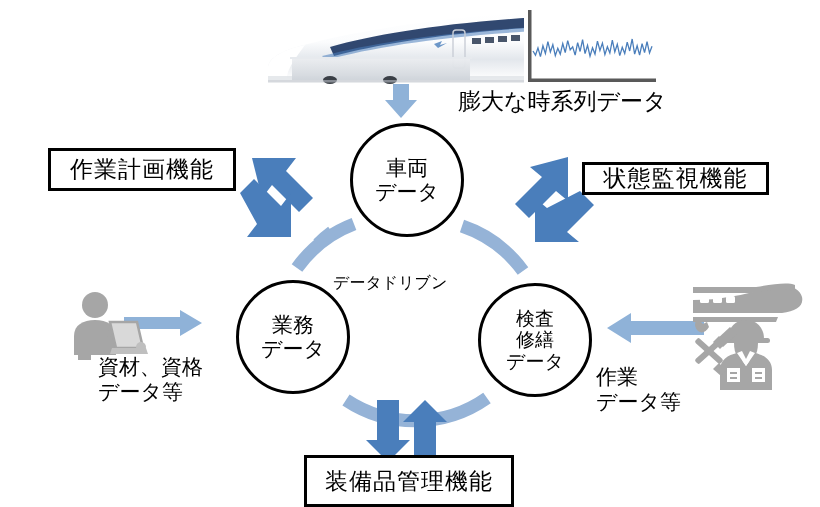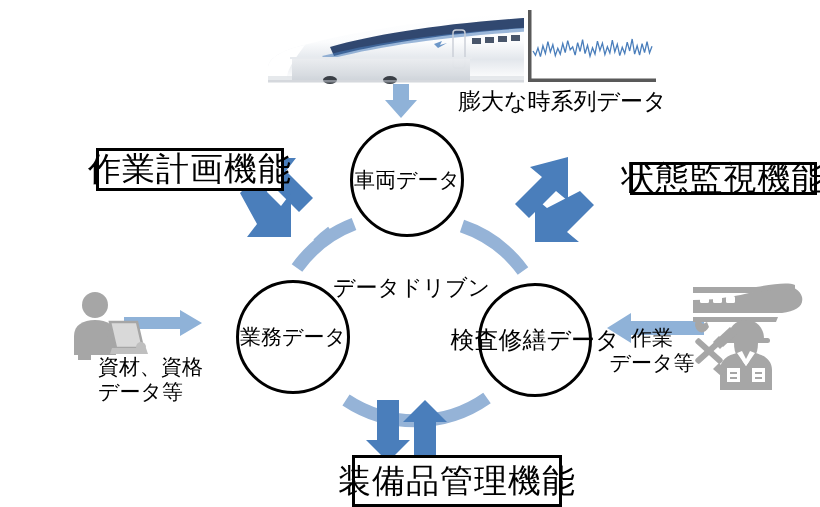--- a/index.html
+++ b/index.html
@@ -20,53 +20,52 @@
 
   
   .fn-box {
     position: absolute;
     border: 3px solid #000000;
     background: #ffffff;
     display: flex;
     align-items: center;
     justify-content: center;
     color: #000000;
-    font-size: 33px;
+    font-size: 23px;
     letter-spacing: 1px;
     white-space: nowrap;
     box-sizing: border-box;
-    margin-left: 48px;
   }
 
   
   .data-circle {
     position: absolute;
     border: 3px solid #000000;
     border-radius: 50%;
     background: #ffffff;
     display: flex;
-    flex-direction: row;
+    flex-direction: column;
     align-items: center;
     justify-content: center;
     color: #000000;
     font-size: 21px;
     line-height: 1.12;
     box-sizing: border-box;
     z-index: 6;
   }
   .data-circle span { display: block; white-space: nowrap; }
 
   
   .free-text {
     position: absolute;
     color: #000000;
     white-space: nowrap;
   }
   .center-caption {
-    font-size: 22px;
+    font-size: 16px;
     z-index: 7;
   }
   .stream-caption { font-size: 23px; margin-left: 34px; }
   .side-caption {
     font-size: 21px;
     line-height: 1.18;
     text-align: left;
   }
 
   svg { display: block; }
@@ -260,21 +259,21 @@
   <div class="data-circle" style="left:350px; top:123px; width:114px; height:114px;">
     <span>車両</span>
     <span>データ</span>
   </div>
 
   <div class="data-circle" style="left:236px; top:280px; width:114px; height:114px;">
     <span>業務</span>
     <span>データ</span>
   </div>
 
-  <div class="data-circle" style="left:478px; top:283px; width:114px; height:114px; font-size:24px;">
+  <div class="data-circle" style="left:478px; top:283px; width:114px; height:114px; font-size:19px;">
     <span>検査</span>
     <span>修繕</span>
     <span>データ</span>
   </div>
 
   <div class="free-text center-caption" style="left:333px; top:273px;">データドリブン</div>
 
   <div class="fn-box" style="left:48px; top:148px; width:188px; height:43px;">
     <span>作業計画機能</span>
   </div>
@@ -287,18 +286,18 @@
     <span>装備品管理機能</span>
   </div>
 
   <div class="free-text stream-caption" style="left:424px; top:86px;">膨大な時系列データ</div>
 
   <div class="free-text side-caption" style="left:98px; top:355px; width:140px;">
     <div>資材、資格</div>
     <div>データ等</div>
   </div>
 
-  <div class="free-text side-caption" style="left:596px; top:326px; width:112px; text-align:center;">
+  <div class="free-text side-caption" style="left:596px; top:365px; width:112px; text-align:left;">
     <div>作業</div>
     <div>データ等</div>
   </div>
 
 </div>
 
 </body></html>

